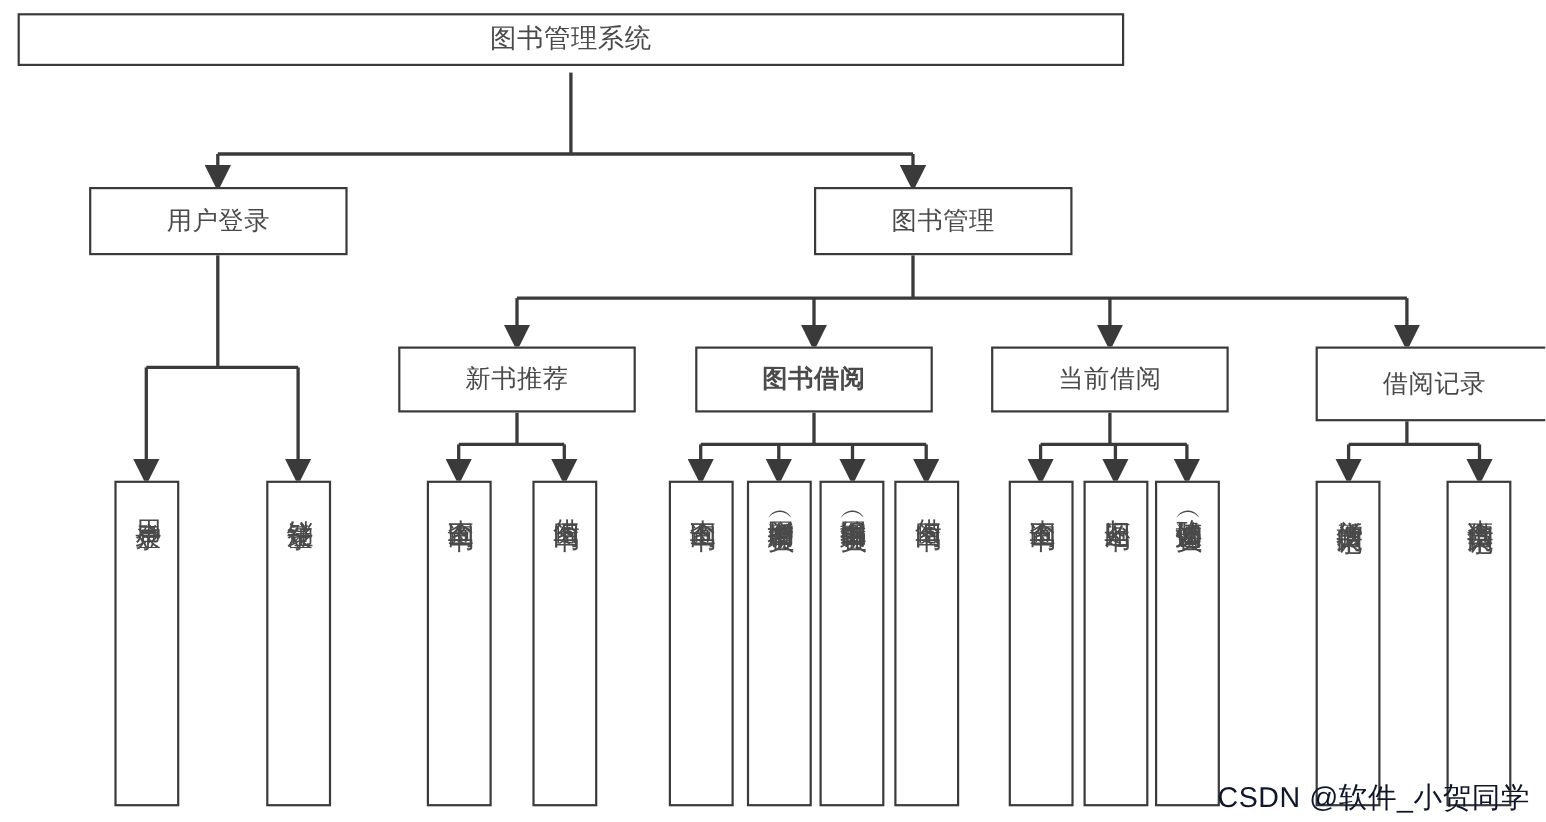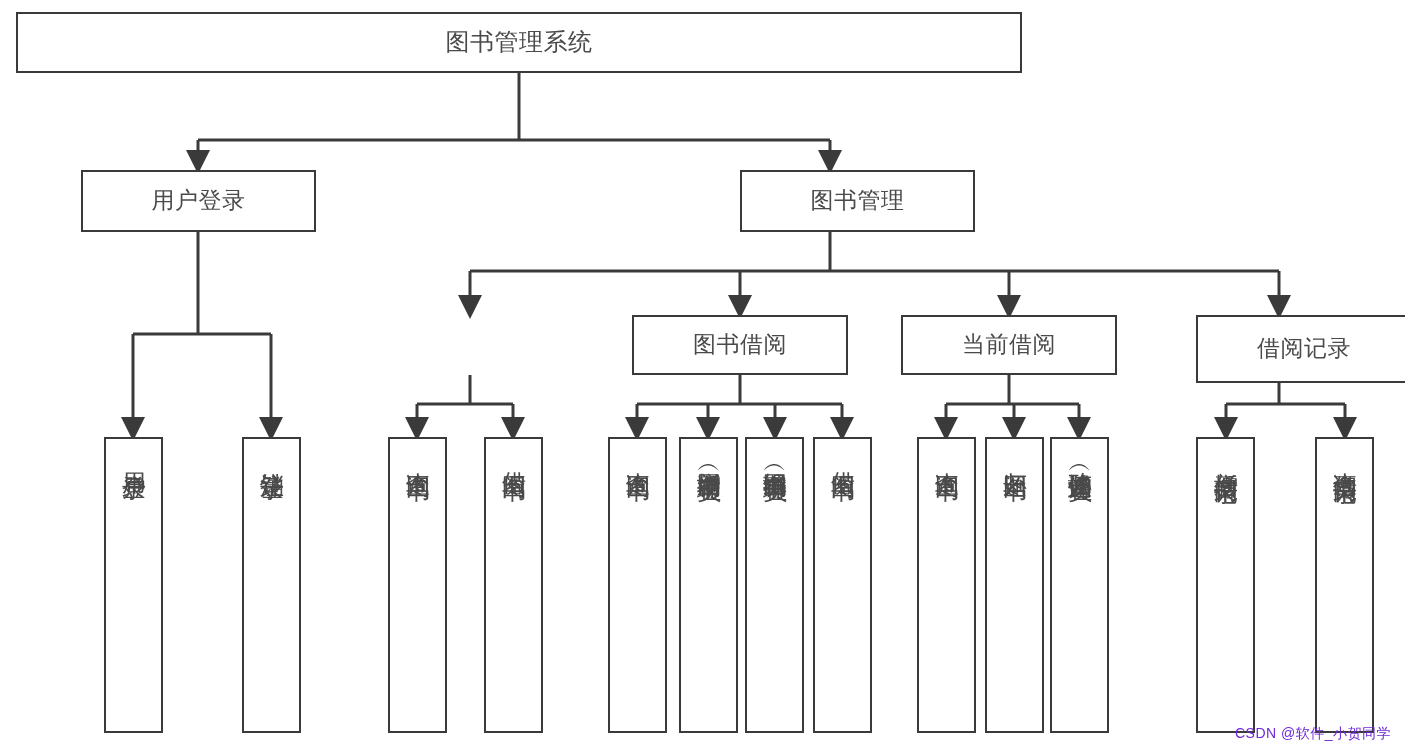--- a/index.html
+++ b/index.html
@@ -59,22 +59,22 @@
     letter-spacing: 2px;
     white-space: pre;
   }
   .node.vert.tall .label {
     letter-spacing: 1px;
   }
   .watermark {
     position: absolute;
     right: 14px;
     bottom: 4px;
-    font-size: 14px;
-    color: #6d28d9;
+    font-size: 26px;
+    color: #0f172a;
     letter-spacing: 0.5px;
     white-space: nowrap;
     pointer-events: none;
   }
 </style>
 </head>
 <body>
 
 <div id="stage">
 
@@ -121,32 +121,35 @@
       <path d="M 1014 404 L 1014 429" marker-end="url(#arrow)"></path>
       <path d="M 1079 404 L 1079 429" marker-end="url(#arrow)"></path>
 
       <path d="M 1279 375 L 1279 404"></path>
       <path d="M 1226 404 L 1345 404"></path>
       <path d="M 1226 404 L 1226 429" marker-end="url(#arrow)"></path>
       <path d="M 1345 404 L 1345 429" marker-end="url(#arrow)"></path>
     </g>
   </svg>
 
-  <div class="node horiz root" style="left:16px; top:12px; width:1006px; height:61px;">
+  <div class="node horiz root" style="left:16px; top:12px; width:1006px; height:48px;">
     <span class="label">图书管理系统</span>
   </div>
 
   <div class="node horiz" style="left:81px; top:170px; width:235px; height:62px;">
     <span class="label">用户登录</span>
   </div>
   <div class="node horiz" style="left:712px; top:170px; width:235px; height:62px;margin-left:28px;">
     <span class="label">图书管理</span>
   </div>
 
-  <div class="node horiz" style="left:632px; top:315px; width:216px; height:60px;">
+  <div class="node horiz" style="left:362px; top:315px; width:216px; height:60px;">
+    <span class="label">新书推荐</span>
+  </div>
+  <div class="node horiz" style="left:632px; top:315px; width:216px; height:60px;font-weight:bold;">
     <span class="label">图书借阅</span>
   </div>
   <div class="node horiz" style="left:901px; top:315px; width:216px; height:60px;text-align:right;">
     <span class="label">当前借阅</span>
   </div>
   <div class="node horiz" style="left:1171px; top:315px; width:216px; height:68px;margin-left:25px;">
     <span class="label">借阅记录</span>
   </div>
 
   <div class="node vert" style="left:104px; top:437px; width:59px; height:296px;">

